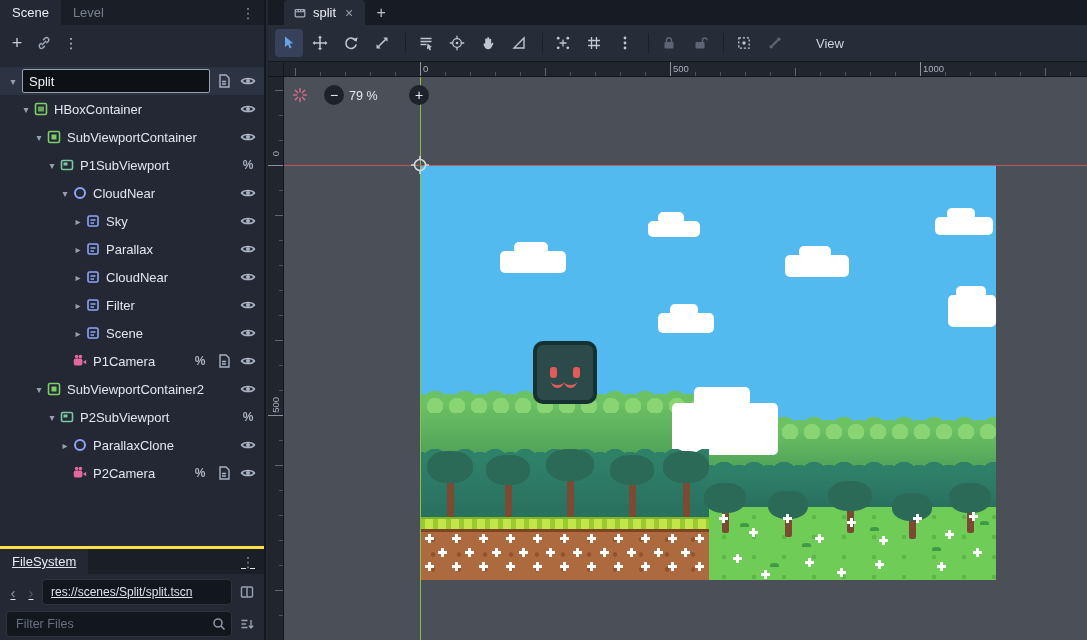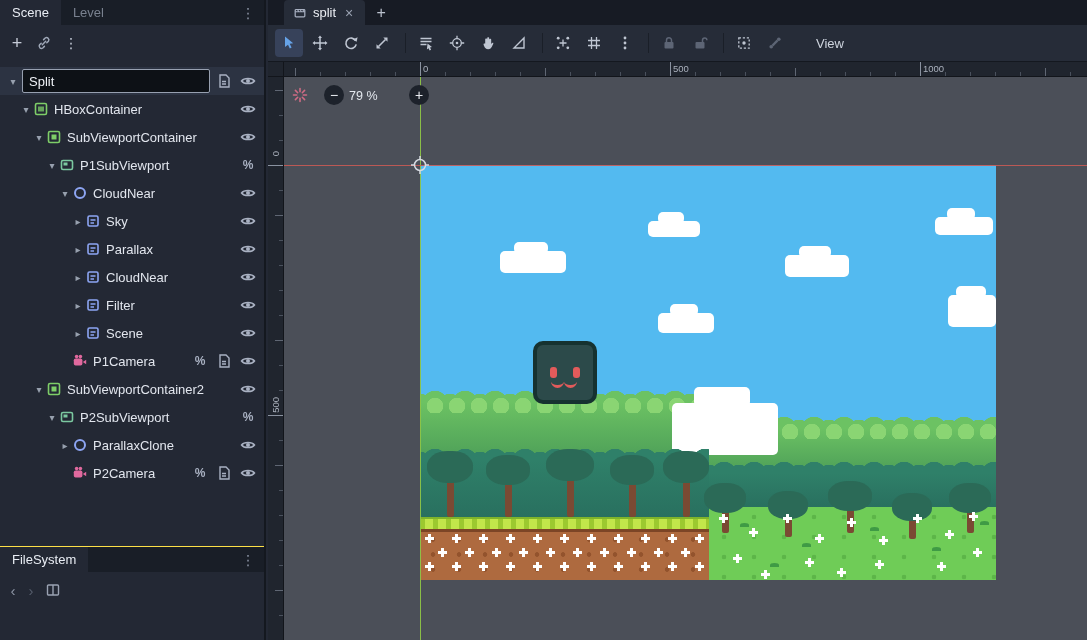--- a/index.html
+++ b/index.html
@@ -22,21 +22,21 @@
 .trow{display:flex;align-items:center;height:28px;}
 .trow.editing{background:#2c3342;}
 .arrow{width:14px;flex:0 0 14px;font-size:10px;color:#97a0ae;text-align:center;}
 .nicon{width:18px;flex:0 0 18px;display:flex;align-items:center;}
 .nlabel{margin-left:3px;font-size:13px;color:#e2e6ee;white-space:nowrap;}
 .rename{flex:1;height:24px;margin:0 6px 0 2px;background:#0d1116;border:1px solid #97a0b0;border-radius:2px;color:#eef1f6;font-size:13px;padding:0 6px;font-family:inherit;outline:none;min-width:0;}
 .badges{margin-left:auto;display:flex;align-items:center;gap:8px;padding-right:8px;flex:0 0 auto;}
 .badge{width:16px;height:16px;display:flex;align-items:center;justify-content:center;}
 .badge.pct{color:#a9b1c2;font-size:12px;font-weight:bold;}
 
-.fs-dock{position:absolute;left:0;bottom:0;right:0;height:94px;background:#232834;border-top:1px solid #fde047;}
+.fs-dock{position:absolute;left:0;bottom:0;right:0;height:94px;background:#232834;border-top:3px solid #fde047;text-decoration:underline;}
 .fs-row{display:flex;align-items:center;gap:4px;padding:0 6px;height:28px;margin-top:4px;}
 .navbtn{width:14px;text-align:center;color:#8d95a5;font-size:15px;flex:0 0 auto;}
 .navbtn.dim{color:#555d6c;}
 .path-input{flex:1;height:26px;background:#12161d;border:1px solid #2c3440;border-radius:4px;color:#dde2ea;font-size:12px;padding:0 8px;font-family:inherit;outline:none;min-width:0;}
 .sqbtn{width:22px;height:22px;display:flex;align-items:center;justify-content:center;flex:0 0 auto;}
 
 
 .main{position:absolute;left:268px;top:0;right:0;bottom:0;}
 .scene-tabbar{position:absolute;left:0;top:0;right:0;height:25px;background:#171b24;display:flex;align-items:flex-end;}
 .scene-tab{margin-left:16px;height:25px;display:flex;align-items:center;gap:6px;background:#262c38;padding:0 9px;border-radius:4px 4px 0 0;}
@@ -406,24 +406,42 @@
     <div class="fs-dock">
       <div class="dock-tabbar fs-tabbar" style="position:relative;">
         <div class="dock-tab active">
             <span>FileSystem</span>
           </div>
         <div class="dock-menu">⋮</div>
       </div>
       <div class="fs-row">
         <div class="navbtn">‹</div>
         <div class="navbtn dim">›</div>
+        <input class="path-input" value="res://scenes/Split/split.tscn" style="">
         <div class="sqbtn">
           <svg viewBox="0 0 16 16" width="16" height="16">
               <rect x="2.5" y="3" width="11" height="10" rx="1" fill="none" stroke="#9aa2b2" stroke-width="1.4"></rect>
               <path d="M8 3 v10" stroke="#9aa2b2" stroke-width="1.4"></path>
+            </svg>
+        </div>
+      </div>
+      <div class="fs-row">
+        <div class="filter-wrap">
+          <input placeholder="Filter Files" style="">
+          <span class="mag">
+              <svg viewBox="0 0 16 16" width="16" height="16">
+                <circle cx="7" cy="7" r="4" fill="none" stroke="#8b93a5" stroke-width="1.6"></circle>
+                <path d="M10 10 L13.5 13.5" stroke="#8b93a5" stroke-width="1.6"></path>
+              </svg>
+            </span>
+        </div>
+        <div class="sqbtn">
+          <svg viewBox="0 0 16 16" width="16" height="16">
+              <path d="M2.5 4.5 h6 M2.5 8 h4.5 M2.5 11.5 h6" stroke="#9aa2b2" stroke-width="1.4"></path>
+              <path d="M12 4 v8 m-2.2 -2.4 L12 12 l2.2 -2.4" fill="none" stroke="#9aa2b2" stroke-width="1.4"></path>
             </svg>
         </div>
       </div>
     </div>
   </div>
 
   <div class="main">
     <div class="scene-tabbar">
       <div class="scene-tab">
         <svg viewBox="0 0 16 16" width="14" height="14">

